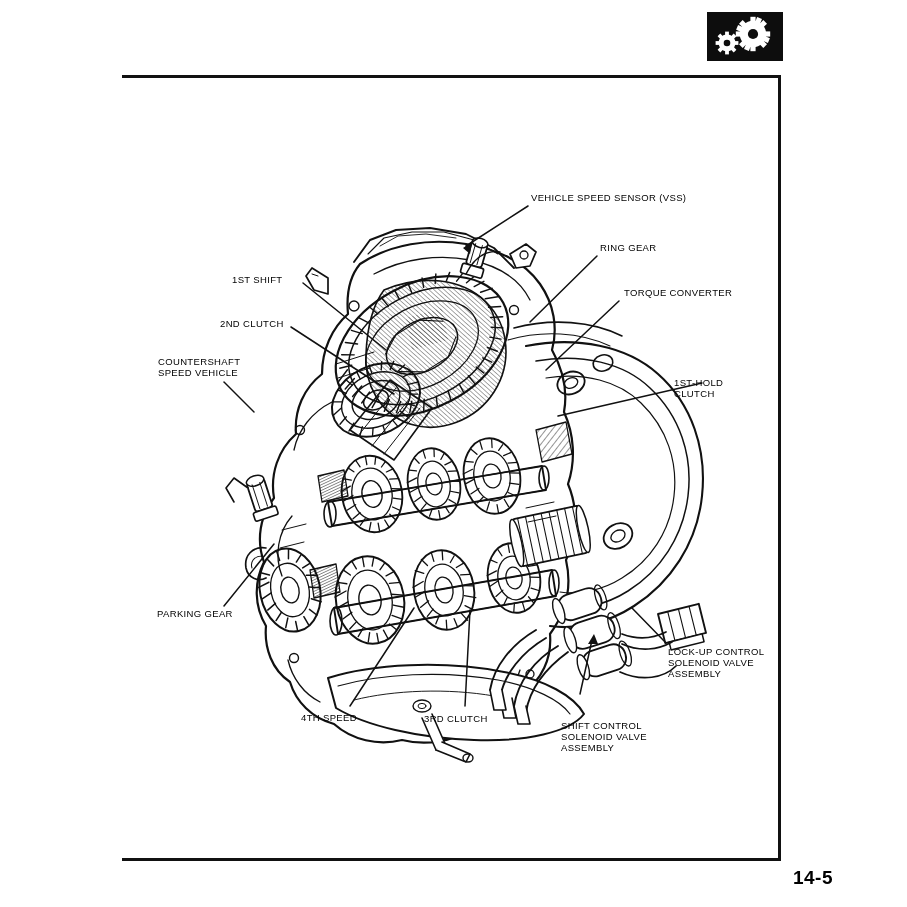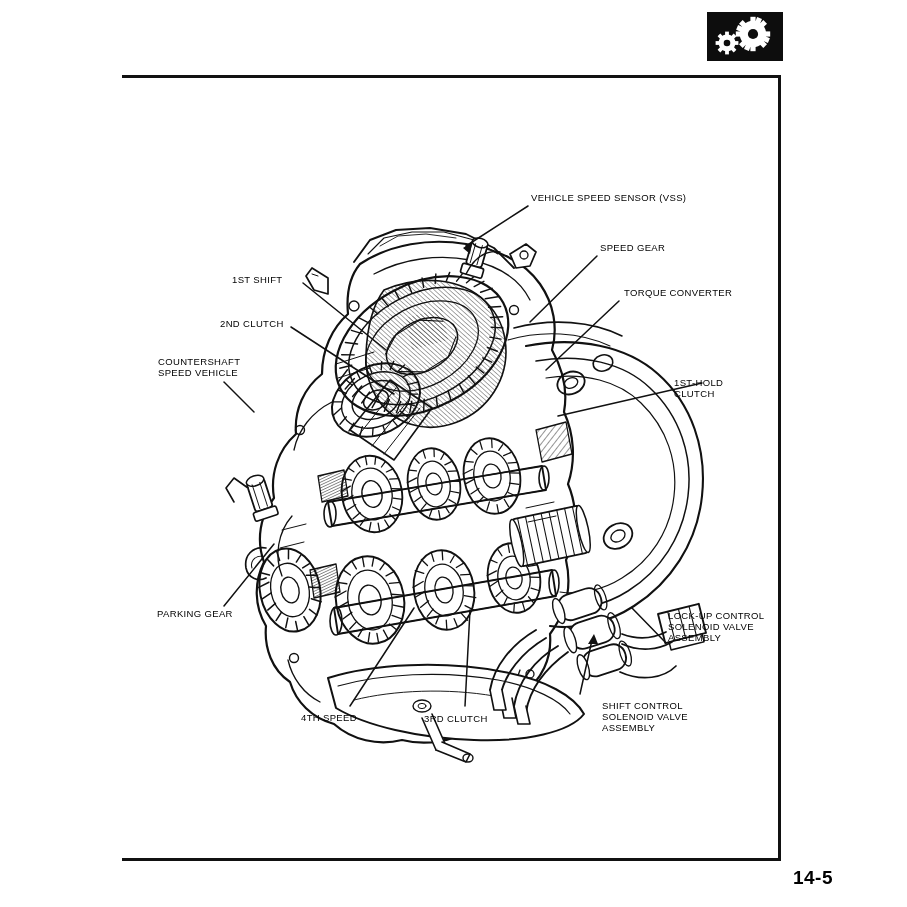--- a/index.html
+++ b/index.html
@@ -630,41 +630,41 @@
       <line x1="458" y1="616" x2="470" y2="562"></line>
       <path d="M466 566 L472 556 L476 566 Z" fill="#111" stroke="none"></path>
 
       <line x1="544" y1="565" x2="510" y2="530"></line>
     </g>
   </svg>
 </div>
 
 <div class="callout" style="left:531px; top:192px;">VEHICLE SPEED SENSOR (VSS)</div>
 
-<div class="callout" style="left:600px; top:242px;">SPEED GEAR</div>
+<div class="callout" style="left:600px; top:242px;">RING GEAR</div>
 
 <div class="callout" style="left:624px; top:287px;">TORQUE CONVERTER</div>
 
 <div class="callout" style="left:232px; top:274px;">1ST SHIFT</div>
 
 <div class="callout" style="left:220px; top:318px;">2ND CLUTCH</div>
 
 <div class="callout" style="left:158px; top:356px;">COUNTERSHAFT
 SPEED VEHICLE</div>
 
 <div class="callout" style="left:674px; top:377px;">1ST-HOLD
 CLUTCH</div>
 
 <div class="callout" style="left:157px; top:608px;">PARKING GEAR</div>
 
 <div class="callout" style="left:301px; top:712px;">4TH SPEED</div>
 
 <div class="callout" style="left:424px; top:713px;">3RD CLUTCH</div>
 
-<div class="callout" style="left:561px; top:700px;margin-left:41px;">SHIFT CONTROL
+<div class="callout" style="left:561px; top:720px;">SHIFT CONTROL
 SOLENOID VALVE
 ASSEMBLY</div>
 
-<div class="callout" style="left:668px; top:610px;">LOCK-UP CONTROL
+<div class="callout" style="left:668px; top:646px;">LOCK-UP CONTROL
 SOLENOID VALVE
 ASSEMBLY</div>
 
 <div id="page-number">14-5</div>
 
 </body></html>

